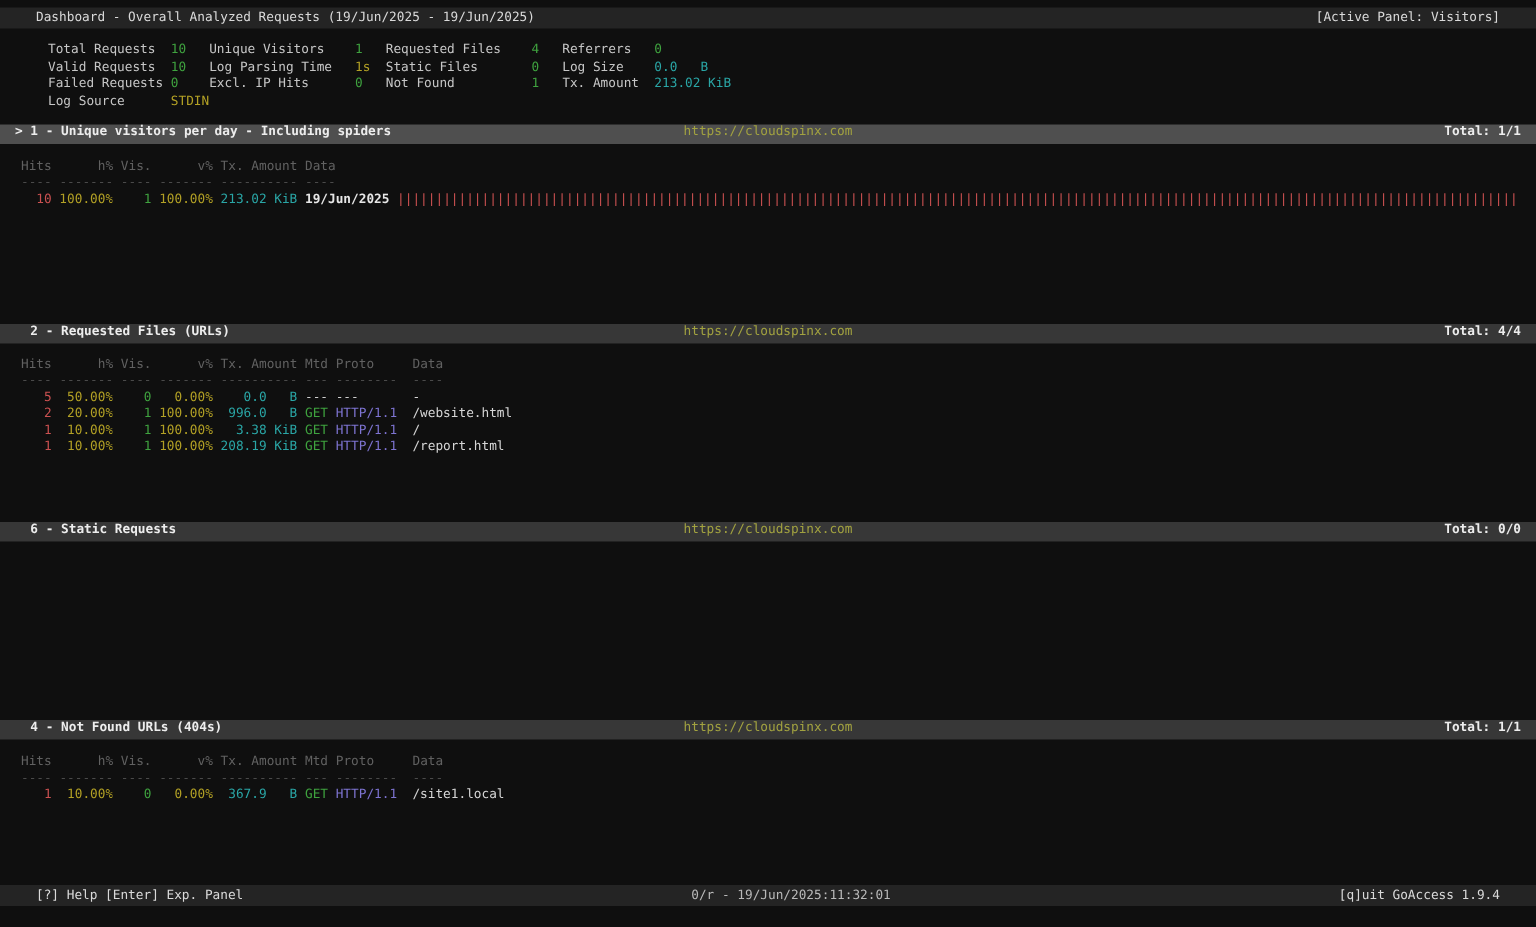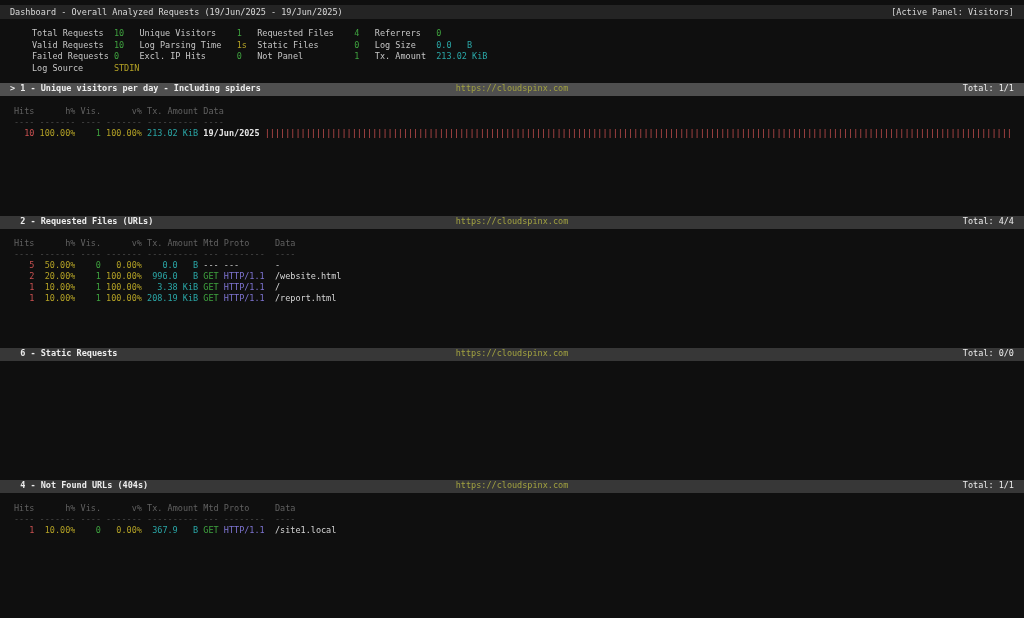--- a/index.html
+++ b/index.html
@@ -5,21 +5,21 @@
   html,body{margin:0;padding:0;background:#0b0b0b;}
   .screen{
     position:relative;width:1024px;height:618px;overflow:hidden;
     background:#0f0f0f;
     font-family:"DejaVu Sans Mono", monospace;
     font-size:8.5px;line-height:11px;color:#cfcfcf;
   }
   .bar{
     position:absolute;left:0;width:1024px;height:14px;background:#242424;
     display:flex;align-items:center;justify-content:space-between;
-    padding:0 10px;box-sizing:border-box;color:#dadada;white-space:pre;
+    padding:0 24px;box-sizing:border-box;color:#dadada;white-space:pre;
   }
   .topbar{top:5px}
   .bottombar{top:590px}
   .bottombar .center{color:#b9b9b9}
 
   
   .stats{position:absolute;top:28px;left:0;width:1024px}
   .srow{display:flex;padding-left:32px;height:11.5px;line-height:11.5px}
   .srow span{white-space:pre;flex:none;overflow:hidden}
   .sl{color:#c6c6c6}
@@ -29,21 +29,21 @@
   .lw4{width:12ch}.vw4{width:20ch}
 
   
   .pheader{
     position:absolute;left:0;width:1024px;height:13px;background:#373737;
     display:flex;align-items:flex-start;padding:0 10px;box-sizing:border-box;
   }
   .pheader.active{background:#4f4f4f}
   .ptitle{white-space:pre;font-weight:bold;color:#ededed;z-index:2}
   .purl{position:absolute;left:0;width:1024px;text-align:center;color:#a2a240;z-index:1}
-  .ptotal{margin-left:auto;font-weight:normal;color:#ededed;z-index:2}
+  .ptotal{margin-left:auto;font-weight:bold;color:#ededed;z-index:2}
 
   
   .thead,.tdash{position:absolute;left:14px;white-space:pre;height:11px}
   .thead{color:#616161}
   .tdash{color:#4a4a4a}
   .trow{
     position:absolute;left:14px;right:0;height:11px;display:flex;
     overflow:hidden;padding-right:10px;
   }
   .trow span{white-space:pre;flex:none;overflow:hidden;box-sizing:border-box}
@@ -94,21 +94,21 @@
       <span class="sl lw3">Static Files</span>
       <span class="green vw3">0</span>
       <span class="sl lw4">Log Size</span>
       <span class="cyan vw4">0.0   B</span>
     </div>
     <div class="srow">
       <span class="sl lw1">Failed Requests</span>
       <span class="green vw1">0</span>
       <span class="sl lw2">Excl. IP Hits</span>
       <span class="green vw2">0</span>
-      <span class="sl lw3">Not Panel</span>
+      <span class="sl lw3">Not Found</span>
       <span class="green vw3">1</span>
       <span class="sl lw4">Tx. Amount</span>
       <span class="cyan vw4">213.02 KiB</span>
     </div>
     <div class="srow">
       <span class="sl lw1">Log Source</span>
       <span class="yellow vw4">STDIN</span>
     </div>
   </div>
 
@@ -194,14 +194,19 @@
     <span class="c-hits red">1</span>
     <span class="c-hpct yellow">10.00%</span>
     <span class="c-vis green">0</span>
     <span class="c-vpct yellow">0.00%</span>
     <span class="c-tx cyan">367.9   B</span>
     <span class="c-mtd green">GET</span>
     <span class="c-proto purple">HTTP/1.1</span>
     <span class="c-data path">/site1.local</span>
   </div>
 
+  <div class="bar bottombar">
+    <span>[?] Help [Enter] Exp. Panel</span>
+    <span class="center">0/r - 19/Jun/2025:11:32:01</span>
+    <span>[q]uit GoAccess 1.9.4</span>
+  </div>
 
 </div>
 
 </body></html>

